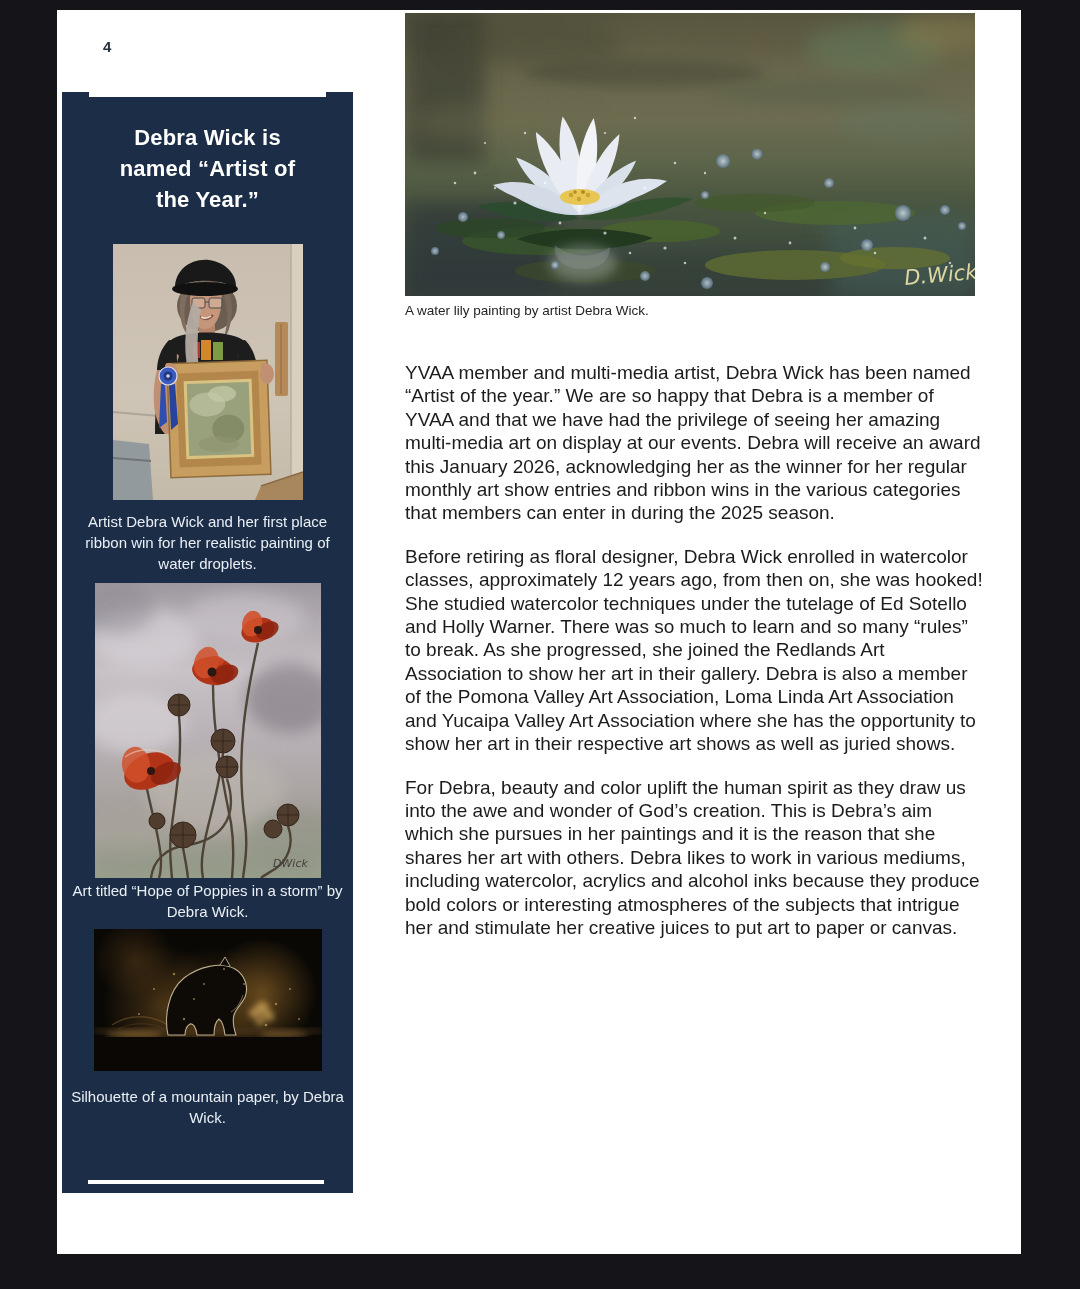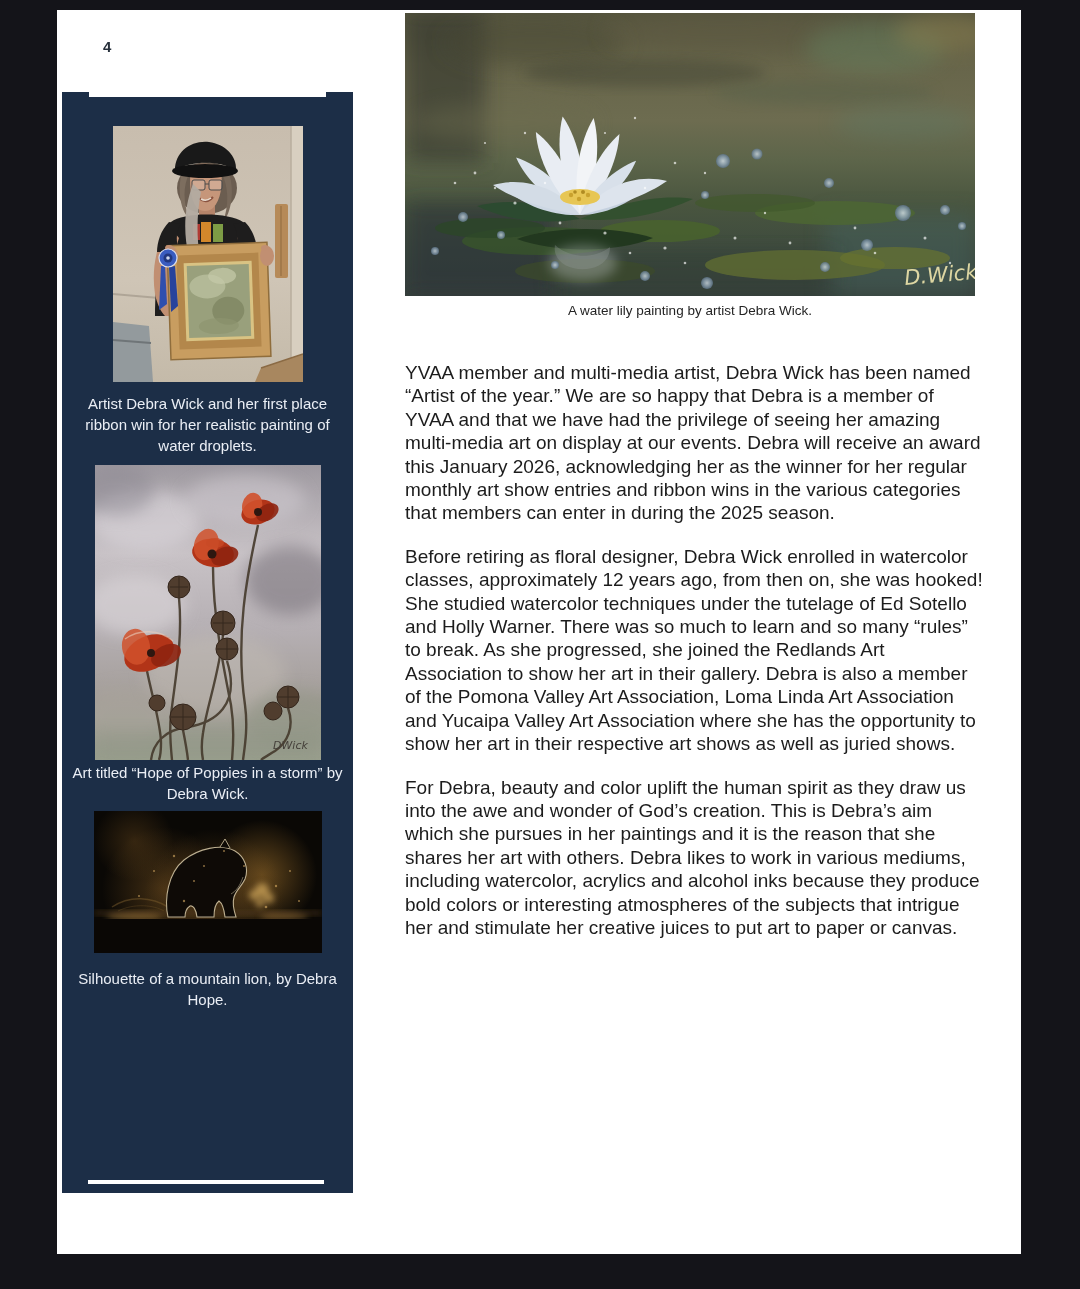--- a/index.html
+++ b/index.html
@@ -23,31 +23,32 @@
   .f1{margin-top:29px}.f1 .sb-cap{margin-top:11px}
   .f2{margin-top:9px}.f2 .sb-cap{margin-top:2px}
   .f3{margin-top:7px}.f3 .sb-cap{margin-top:15px}
   .sb-rule{position:absolute;left:26px;bottom:9px;width:236px;height:4px;background:#ffffff}
 
   
   .main{position:absolute;left:348px;top:0;width:578px}
   .headline{margin:100px 0 0;font-size:27px;line-height:33px;font-weight:bold;color:#1e3a60;letter-spacing:.2px}
   .lily-fig{margin:3px 0 0;width:570px}
   .lily-fig svg{display:block}
-  .lily-cap{margin-top:6px;width:570px;text-align:center;font-size:13.5px;line-height:17px;color:#242424}
+  .lily-cap{margin-top:6px;width:570px;text-align:left;font-size:13.5px;line-height:17px;color:#242424}
   .body-p{margin:20px 0 0;font-size:19px;line-height:23.4px;color:#1c1c1c}
   .p-first{margin-top:42px}
 </style>
 </head>
 <body>
 
 <div class="page">
   <div class="page-number">4</div>
 
   <aside class="sidebar">
+    <h2 class="sb-heading">Debra Wick is named “Artist of the Year.”</h2>
 
     <figure class="sb-fig f1">
       <svg class="sb-img" width="190" height="256" viewBox="0 0 190 256">
         <defs>
           <linearGradient id="ph-wall" x1="0" y1="0" x2="0" y2="1">
             <stop offset="0" stop-color="#c8bdae"></stop>
               <stop offset="0.6" stop-color="#cfc5b6"></stop>
               <stop offset="1" stop-color="#c4bAA9"></stop>
           </linearGradient>
         </defs>
@@ -235,21 +236,21 @@
             <circle cx="182" cy="75" r="1.2"></circle>
             <circle cx="196" cy="60" r="1"></circle>
           <circle cx="45" cy="85" r="1"></circle>
             <circle cx="130" cy="40" r="1"></circle>
             <circle cx="172" cy="96" r="1.3"></circle>
           <circle cx="205" cy="90" r="1"></circle>
             <circle cx="90" cy="90" r="1.2"></circle>
             <circle cx="110" cy="55" r="1"></circle>
         </g>
       </svg>
-      <figcaption class="sb-cap">Silhouette of a mountain lion, by Debra Hope.</figcaption>
+      <figcaption class="sb-cap">Silhouette of a mountain paper, by Debra Wick.</figcaption>
     </figure>
 
     <div class="sb-rule"></div>
   </aside>
 
   <main class="main">
 
     <figure class="lily-fig">
       <svg width="570" height="283" viewBox="0 0 570 283">
         <defs>

